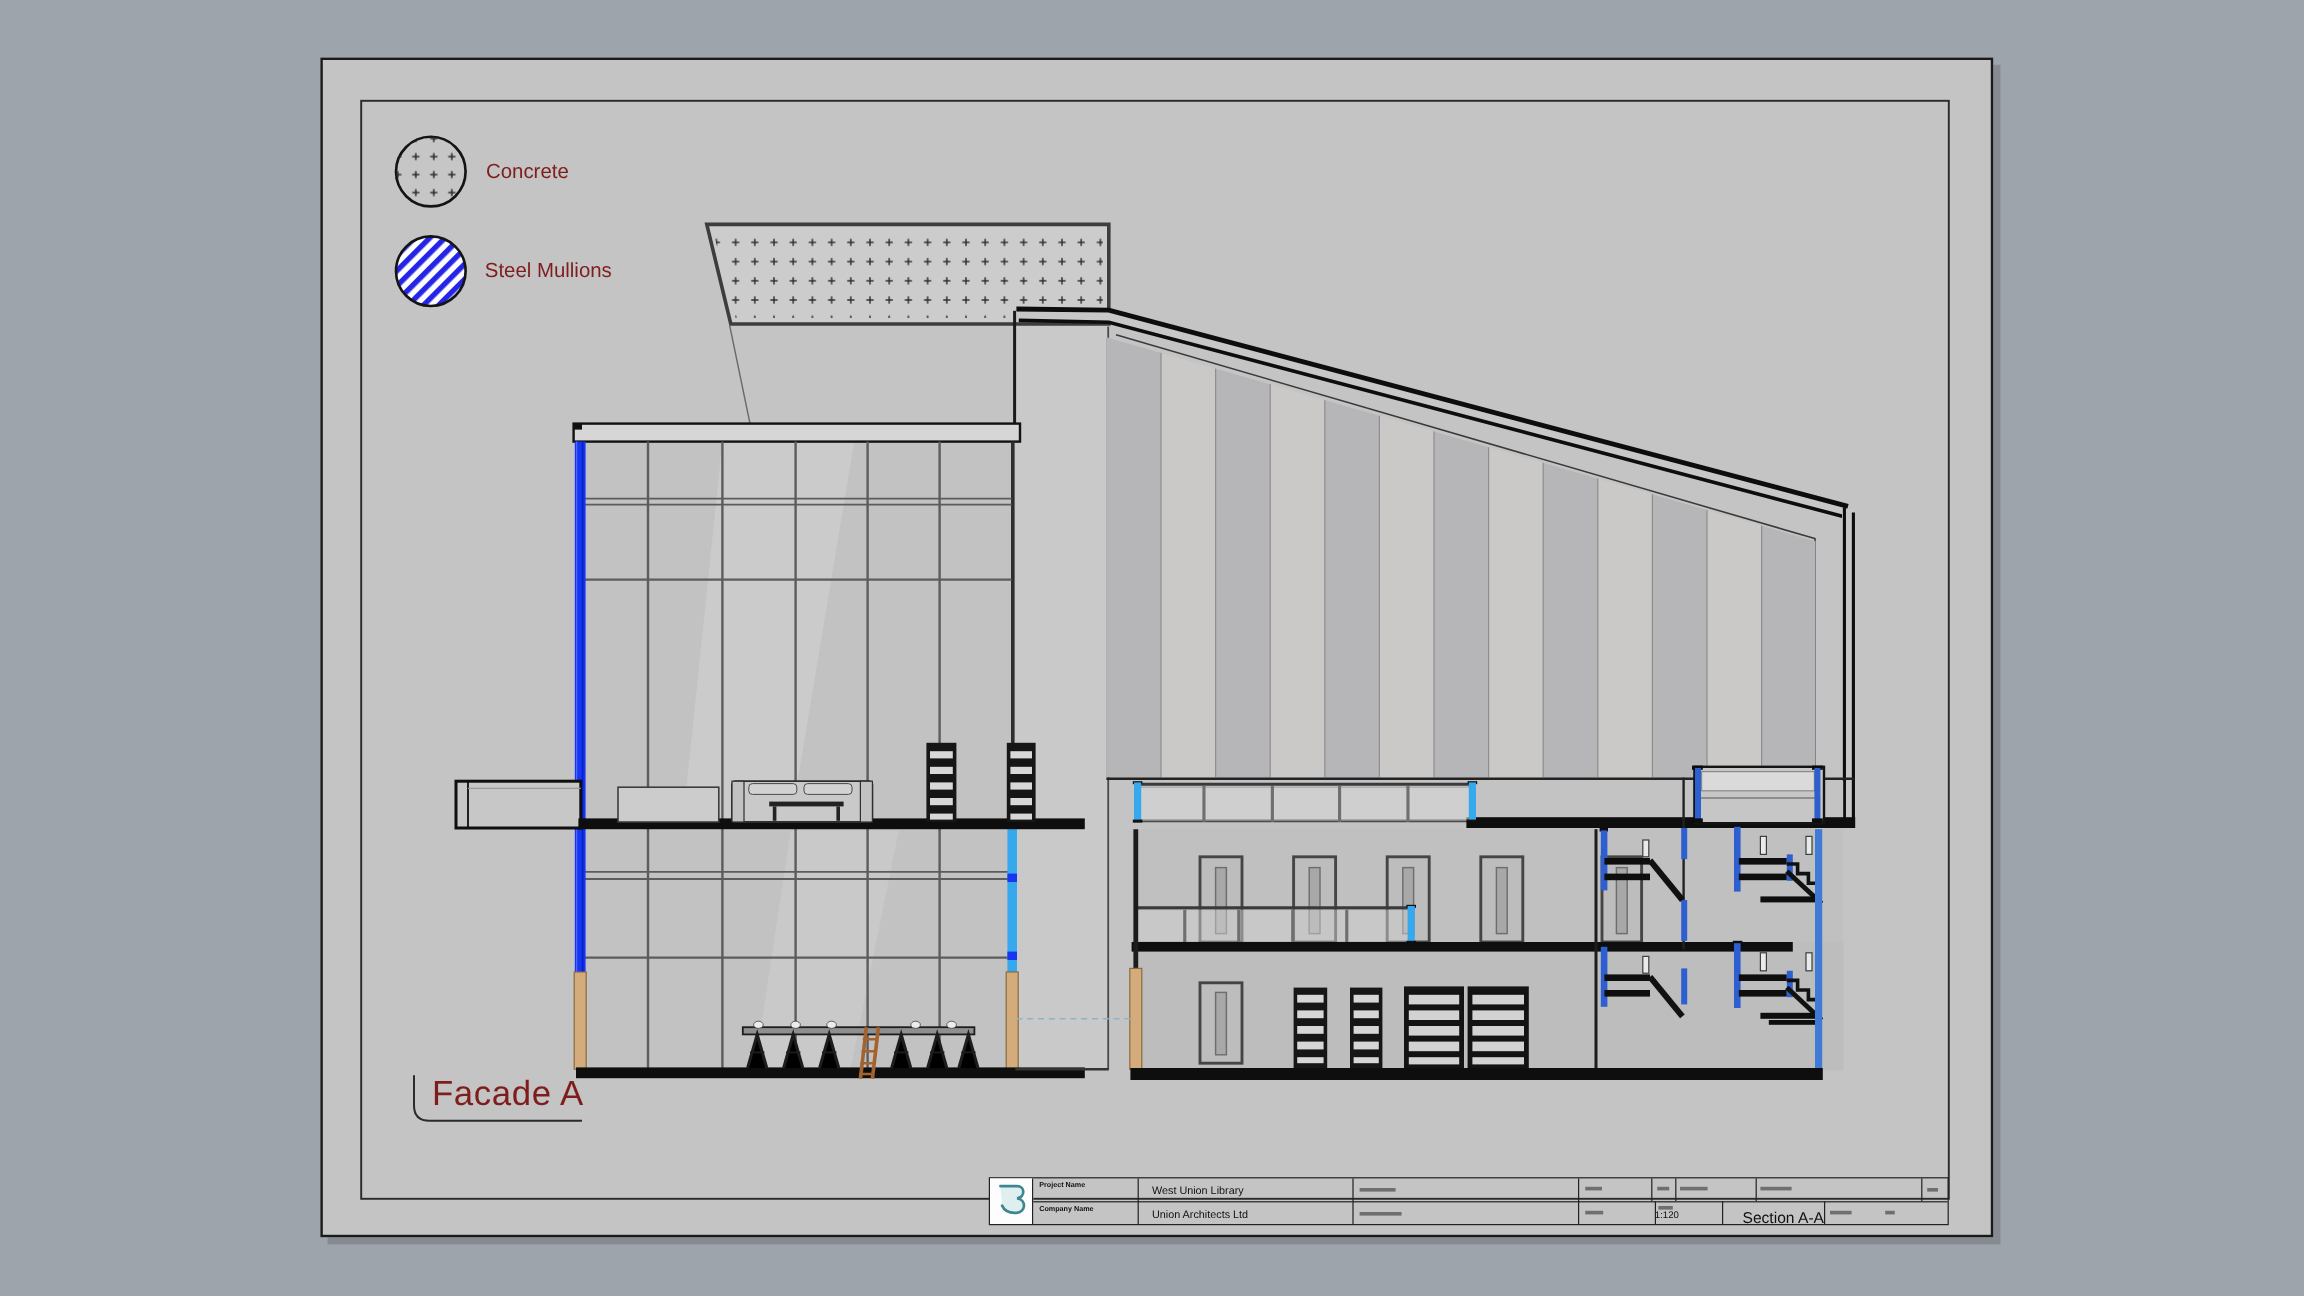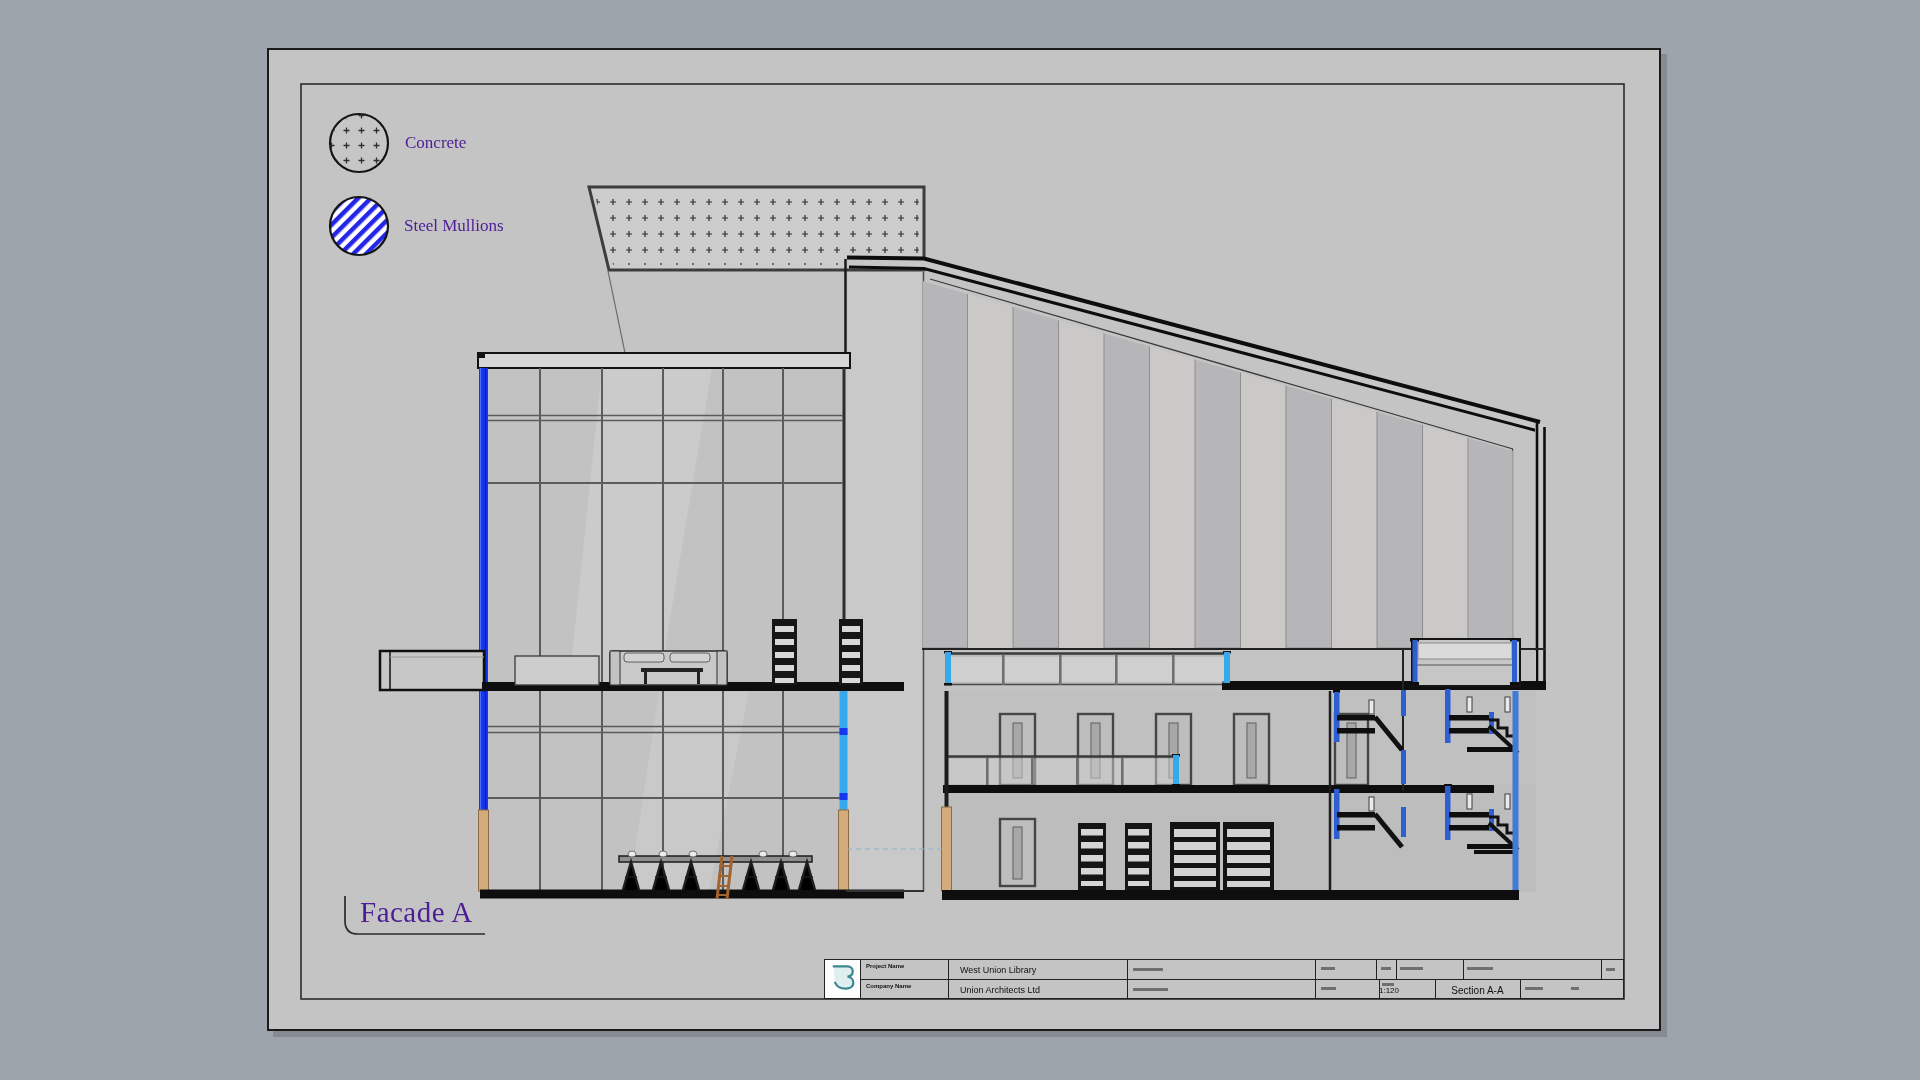--- a/index.html
+++ b/index.html
@@ -1,25 +1,25 @@
 <!DOCTYPE html>
 <html><head>
 <meta charset="utf-8">
 <style>
   html,body{margin:0;padding:0;background:#9DA4AC;}
   .stage{position:relative;width:1920px;height:1080px;background:#9DA4AC;overflow:hidden;
          font-family:"Liberation Sans","DejaVu Sans",sans-serif;}
   .sheet{position:absolute;left:267px;top:48px;width:1394px;height:983px;background:#C4C4C4;
          border:2px solid #1A1A1A;box-sizing:border-box;box-shadow:6px 6px 0 #868B92;}
   .abs{position:absolute;}
-  .lbl{position:absolute;color:#4c1d95;white-space:nowrap;font-family:Liberation Serif, serif;}
+  .lbl{position:absolute;color:#7f1d1d;white-space:nowrap;}
   .legend-label{font-size:17px;line-height:20px;}
   .view-label{font-size:29px;line-height:26px;letter-spacing:0.5px;}
   
-  .tblock{position:absolute;left:555px;top:909px;width:800px;height:40px;border:1.6px solid #222;
+  .tblock{position:absolute;left:555px;top:931px;width:800px;height:40px;border:1.6px solid #222;
           box-sizing:border-box;}
   .tb-line{position:absolute;background:#222;}
   .tb-cell-label{position:absolute;font-size:6px;font-weight:bold;color:#111;}
   .tb-value{position:absolute;font-size:9px;color:#101010;}
   .tb-dash{position:absolute;height:2.5px;background:#6F6F6F;}
   .logo-cell{position:absolute;left:0;top:0;width:36px;height:100%;background:#FDFDFD;
              border-right:1.4px solid #222;box-sizing:border-box;}
 </style>
 </head>
 <body>
@@ -388,19 +388,19 @@
       <div class="tb-dash" style="left:575px;top:7px;width:23px"></div>
       <div class="tb-dash" style="left:642px;top:7px;width:26px"></div>
       <div class="tb-dash" style="left:781px;top:8px;width:9px"></div>
 
       <div class="tb-cell-label" style="left:41px;top:22.5px">Company Name</div>
       <div class="tb-value" style="left:135px;top:25px">Union Architects Ltd</div>
       <div class="tb-dash" style="left:308px;top:28px;width:35px"></div>
       <div class="tb-dash" style="left:496px;top:27px;width:15px"></div>
       <div class="tb-dash" style="left:557px;top:23px;width:12px"></div>
       <div class="tb-value" style="left:554px;top:26px;width:56px;text-align:left;font-size:8px">1:120</div>
-      <div class="tb-value" style="left:610px;top:25px;width:85px;text-align:center;font-size:10px">Section A-A</div>
+      <div class="tb-value" style="left:610px;top:25px;width:85px;text-align:right;font-size:13px">Section A-A</div>
       <div class="tb-dash" style="left:700px;top:27px;width:18px"></div>
       <div class="tb-dash" style="left:746px;top:27px;width:8px"></div>
     </div>
 
   </div>
 </div>
 
 </body></html>

